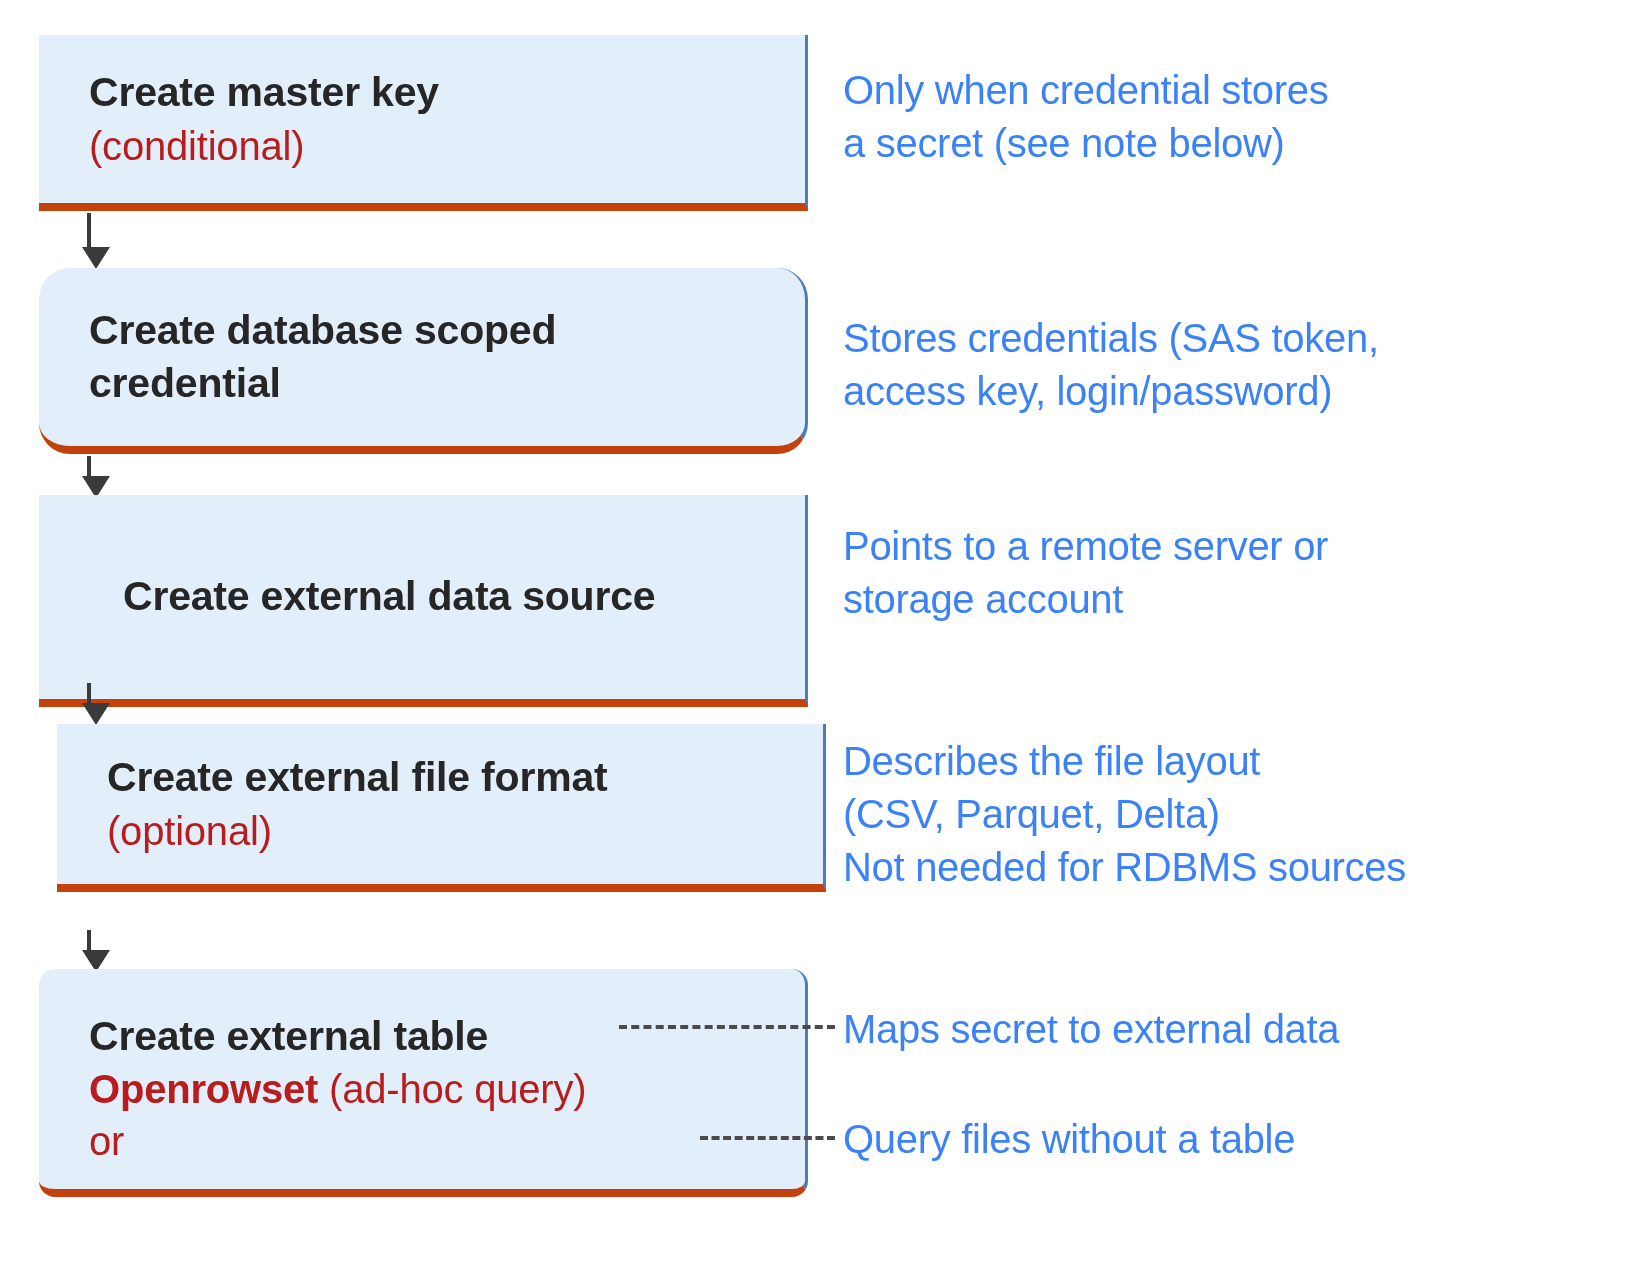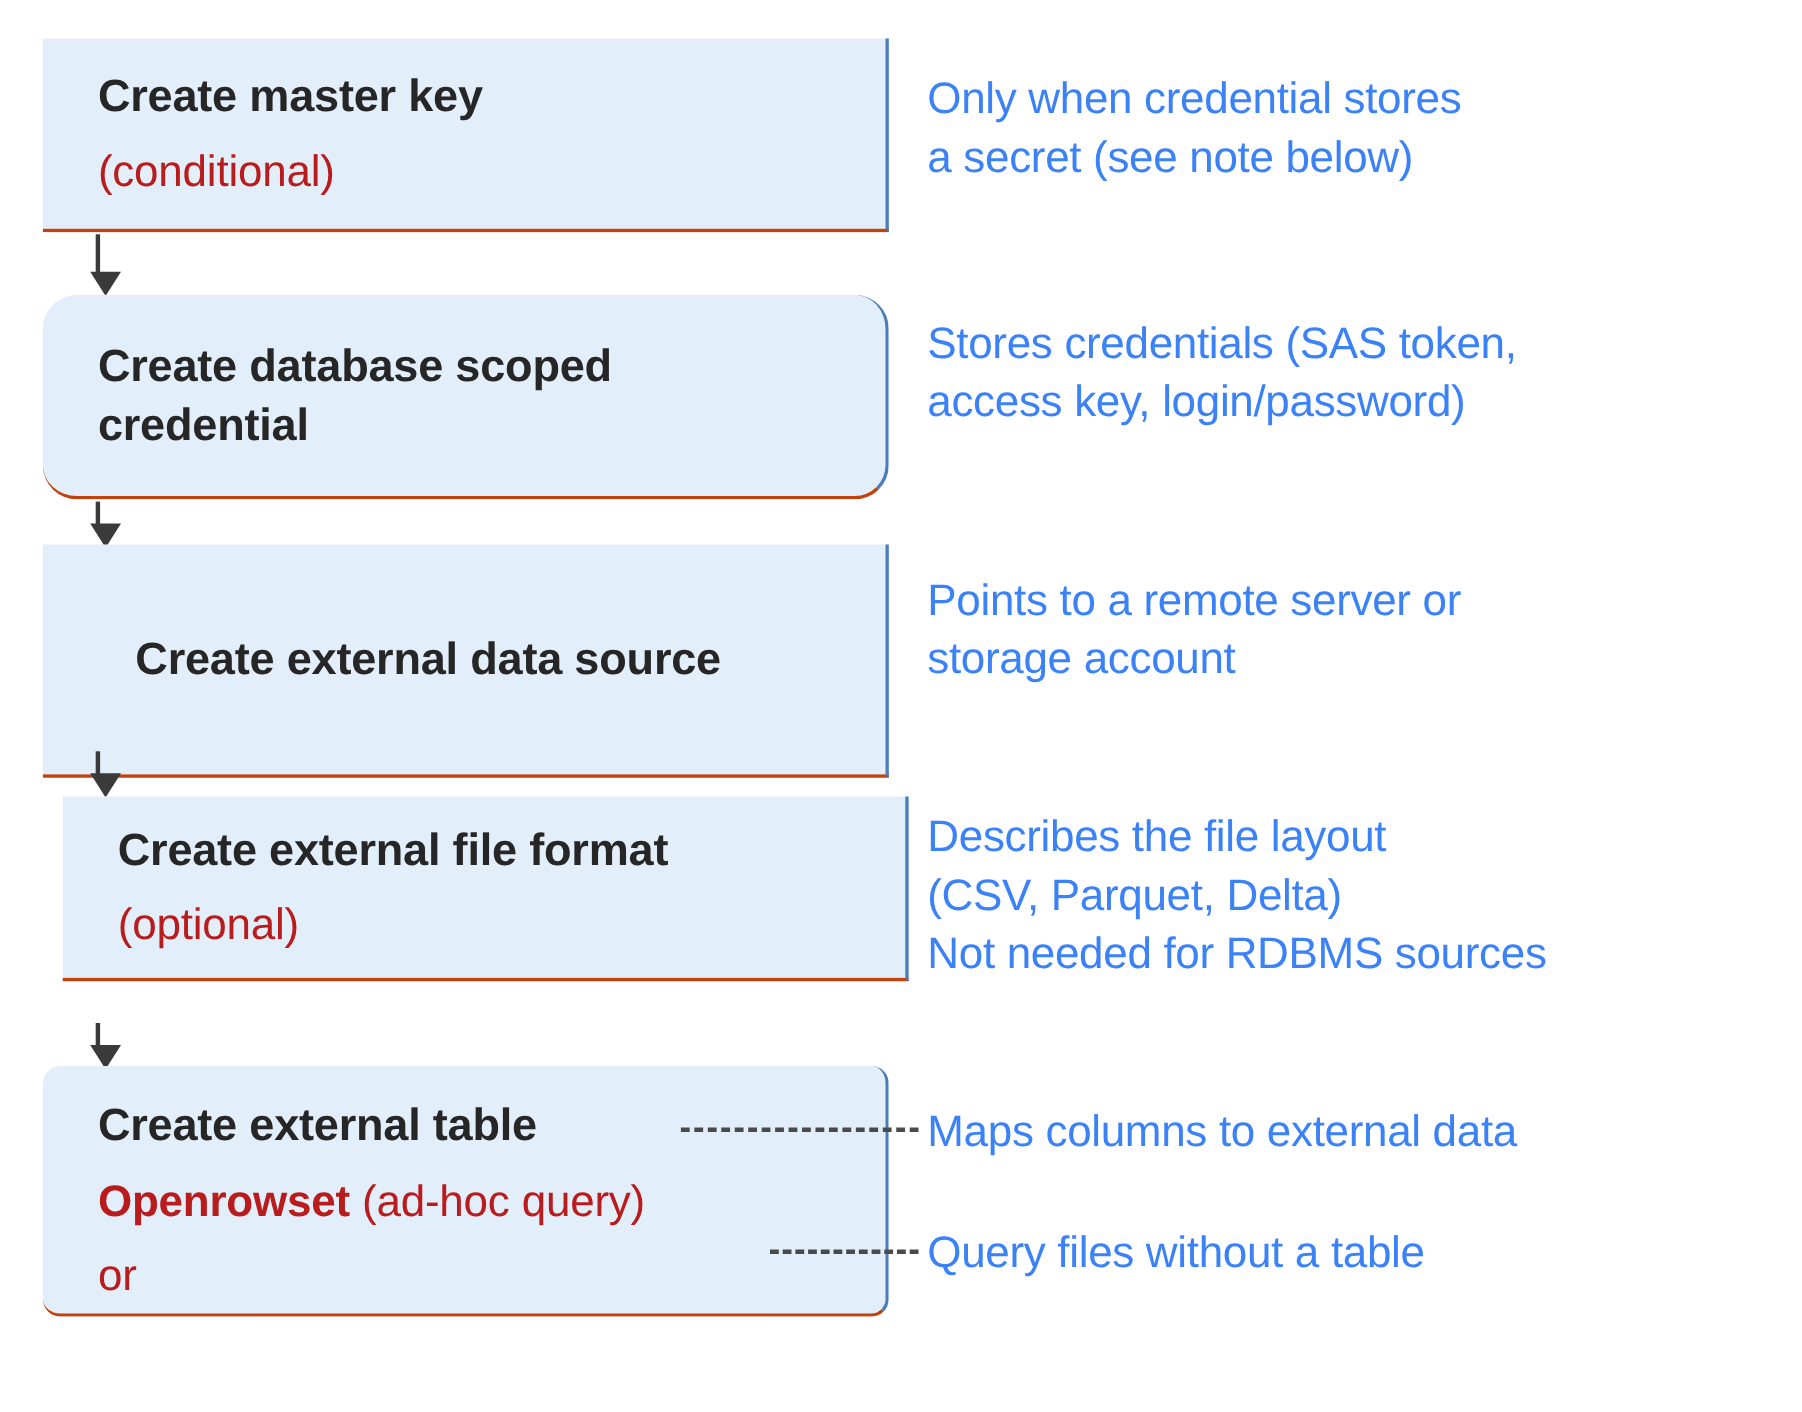--- a/index.html
+++ b/index.html
@@ -20,27 +20,26 @@
     width: 1638px;
     height: 1284px;
   }
 
   
   .step-box {
     position: absolute;
     left: 39px;
     width: 769px;
     background: #e3eefb;
-    border-bottom: 3px solid #c2410c;
+    border-bottom: 8px solid #c2410c;
     border-right: 3px solid #4a7ebb;
     box-sizing: border-box;
     display: flex;
     flex-direction: column;
     justify-content: center;
-    gap: 16px;
   }
 
   .step-title {
     font-weight: bold;
     font-size: 41px;
     line-height: 1.30;
     letter-spacing: -0.2px;
     padding-left: 50px;
     color: #262626;
   }
@@ -94,21 +93,21 @@
   }
 
   
   #box1 { top: 35px;   height: 176px; }
   #box2 { top: 268px;  height: 186px; border-radius: 31px; }
   #box3 { top: 495px;  height: 212px; padding-left: 34px; }
   #box4 { top: 724px;  height: 168px; margin-left: 18px; }
   #box5 { top: 969px;  height: 228px; }
 
   #note1 { top: 64px;  }
-  #note2 { top: 286px; }
+  #note2 { top: 312px; }
   #note3 { top: 520px; }
   #note4 { top: 735px; }
   #note5 { top: 1003px; }
   #note6 { top: 1113px; }
 
   #conn1 { top: 213px; height: 56px; }
   #conn1 .shaft { height: 36px; }
   #conn1 .head  { top: 34px; }
 
   #conn2 { top: 456px; height: 40px; }
@@ -181,18 +180,18 @@
 
   <div class="step-box" id="box5" style="justify-content:center; padding-top:19px;border-radius:16px;">
     <div class="step-title">Create external table</div>
     <div class="step-sub" style="padding-left:50px;">
       <span style="font-weight:bold;">Openrowset</span><span> (ad-hoc query)</span>
     </div>
     <div class="step-sub">or</div>
   </div>
 
   <div class="leader" id="leader1"></div>
-  <div class="note" id="note5">Maps columns to external data</div>
+  <div class="note" id="note5">Maps secret to external data</div>
 
   <div class="leader" id="leader2"></div>
   <div class="note" id="note6">Query files without a table</div>
 
 </div>
 
 </body></html>

